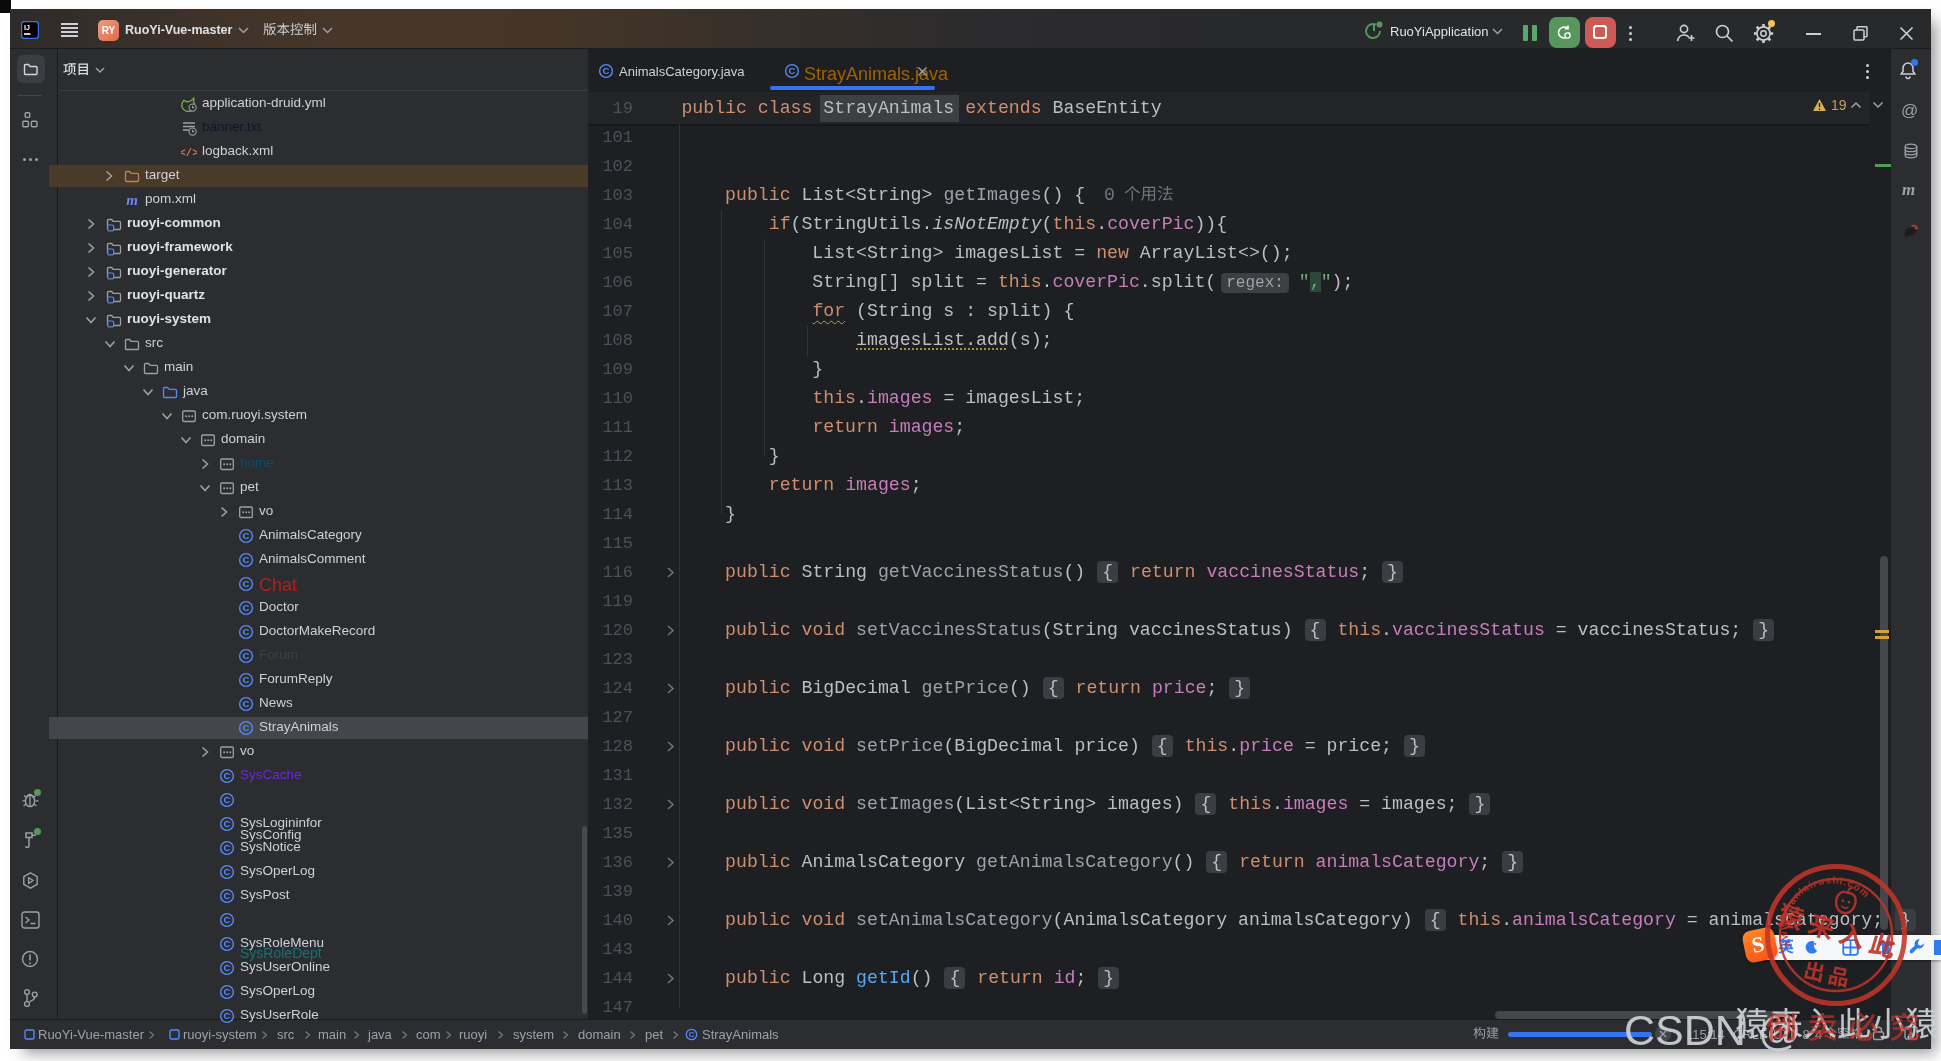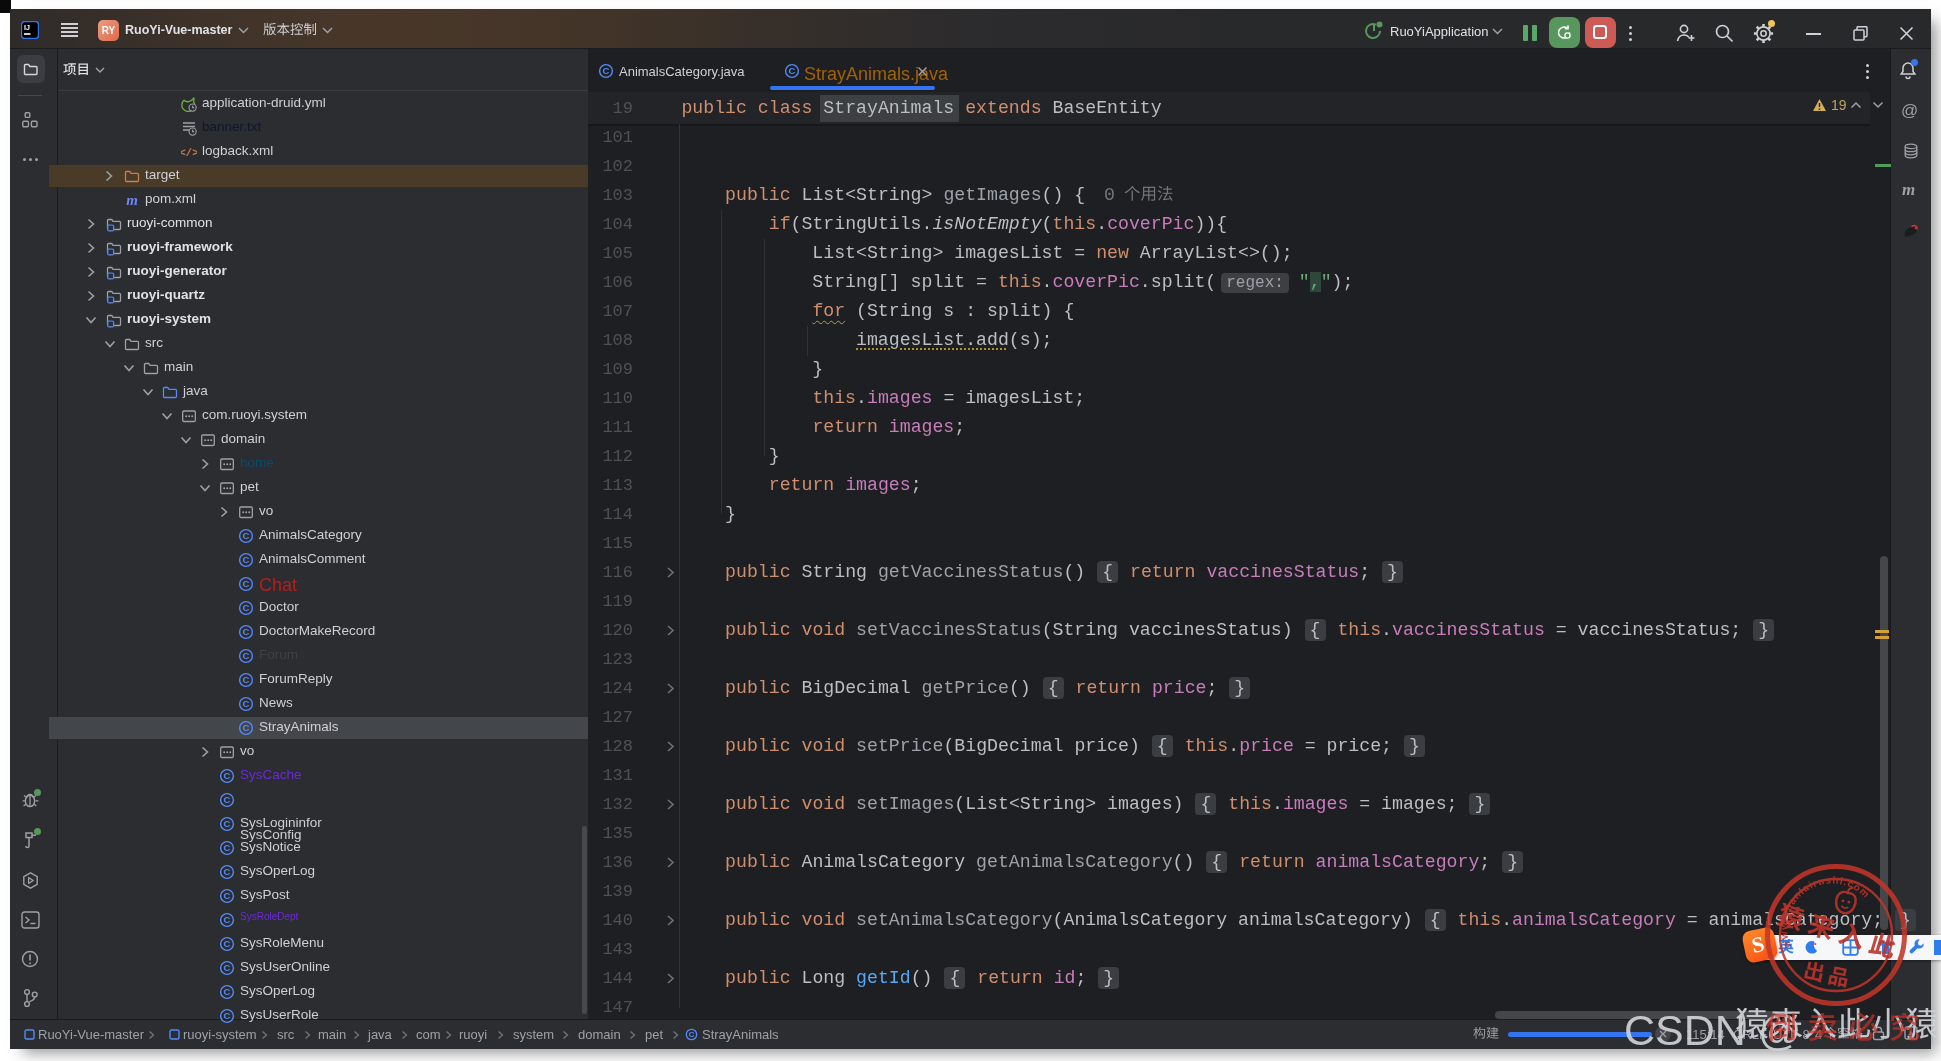--- a/index.html
+++ b/index.html
@@ -170,21 +170,21 @@
     <text x="8" y="12.5" text-anchor="middle" font-family="Liberation Serif" font-style="italic" font-size="15" font-weight="bold" fill="#6F87F2">m</text>
   </svg>
 <div class="abs" style="left:145px;top:191px;color:#CED0D6;font-size:13.5px">pom.xml</div>
 <svg class="abs" style="left:87px;top:218px" width="8" height="12" viewBox="0 0 8 12">
     <path d="M1.5 1.5l5 4.5-5 4.5" stroke="#9DA0A6" stroke-width="1.6" fill="none"></path>
   </svg>
 <svg class="abs" style="left:106px;top:216px" width="16" height="16" viewBox="0 0 16 16">
     <path d="M1.5 4.5a1 1 0 0 1 1-1h3.2l1.4 1.9h6.4a1 1 0 0 1 1 1v6.1a1 1 0 0 1-1 1H2.5a1 1 0 0 1-1-1z" stroke="#9DA0A6" stroke-width="1.3" fill="none"></path>
     <rect x="1.8" y="9" width="5.8" height="5.8" rx="1" fill="#2B2D30" stroke="#548AF7" stroke-width="1.2"></rect>
   </svg>
-<div class="abs" style="left:127px;top:215px;color:#DFE1E5;font-size:13.5px;font-weight:normal">ruoyi-common</div>
+<div class="abs" style="left:127px;top:215px;color:#DFE1E5;font-size:13.5px;font-weight:bold">ruoyi-common</div>
 <svg class="abs" style="left:87px;top:242px" width="8" height="12" viewBox="0 0 8 12">
     <path d="M1.5 1.5l5 4.5-5 4.5" stroke="#9DA0A6" stroke-width="1.6" fill="none"></path>
   </svg>
 <svg class="abs" style="left:106px;top:240px" width="16" height="16" viewBox="0 0 16 16">
     <path d="M1.5 4.5a1 1 0 0 1 1-1h3.2l1.4 1.9h6.4a1 1 0 0 1 1 1v6.1a1 1 0 0 1-1 1H2.5a1 1 0 0 1-1-1z" stroke="#9DA0A6" stroke-width="1.3" fill="none"></path>
     <rect x="1.8" y="9" width="5.8" height="5.8" rx="1" fill="#2B2D30" stroke="#548AF7" stroke-width="1.2"></rect>
   </svg>
 <div class="abs" style="left:127px;top:239px;color:#DFE1E5;font-size:13.5px;font-weight:bold">ruoyi-framework</div>
 <svg class="abs" style="left:87px;top:266px" width="8" height="12" viewBox="0 0 8 12">
     <path d="M1.5 1.5l5 4.5-5 4.5" stroke="#9DA0A6" stroke-width="1.6" fill="none"></path>
@@ -364,21 +364,21 @@
 <div class="abs" style="left:240px;top:863px;color:#CED0D6;font-size:13.5px">SysOperLog</div>
 <svg class="abs" style="left:219px;top:888px" width="16" height="16" viewBox="0 0 16 16">
     <circle cx="8" cy="8" r="6.4" stroke="#548AF7" stroke-width="1.4" fill="none"></circle>
     <text x="8" y="11.4" text-anchor="middle" font-family="Liberation Sans" font-size="9.5" font-weight="bold" fill="#548AF7">C</text>
   </svg>
 <div class="abs" style="left:240px;top:887px;color:#CED0D6;font-size:13.5px">SysPost</div>
 <svg class="abs" style="left:219px;top:912px" width="16" height="16" viewBox="0 0 16 16">
     <circle cx="8" cy="8" r="6.4" stroke="#548AF7" stroke-width="1.4" fill="none"></circle>
     <text x="8" y="11.4" text-anchor="middle" font-family="Liberation Sans" font-size="9.5" font-weight="bold" fill="#548AF7">C</text>
   </svg>
-<div class="abs" style="left:240px;top:911px;color:#6d28d9;font-size:10px">SysRoleDept</div>
+<div class="abs" style="left:240px;top:945px;color:#0f766e;font-size:14px">SysRoleDept</div>
 <svg class="abs" style="left:219px;top:936px" width="16" height="16" viewBox="0 0 16 16">
     <circle cx="8" cy="8" r="6.4" stroke="#548AF7" stroke-width="1.4" fill="none"></circle>
     <text x="8" y="11.4" text-anchor="middle" font-family="Liberation Sans" font-size="9.5" font-weight="bold" fill="#548AF7">C</text>
   </svg>
 <div class="abs" style="left:240px;top:935px;color:#CED0D6;font-size:13.5px">SysRoleMenu</div>
 <svg class="abs" style="left:219px;top:960px" width="16" height="16" viewBox="0 0 16 16">
     <circle cx="8" cy="8" r="6.4" stroke="#548AF7" stroke-width="1.4" fill="none"></circle>
     <text x="8" y="11.4" text-anchor="middle" font-family="Liberation Sans" font-size="9.5" font-weight="bold" fill="#548AF7">C</text>
   </svg>
 <div class="abs" style="left:240px;top:959px;color:#CED0D6;font-size:13.5px">SysUserOnline</div>

